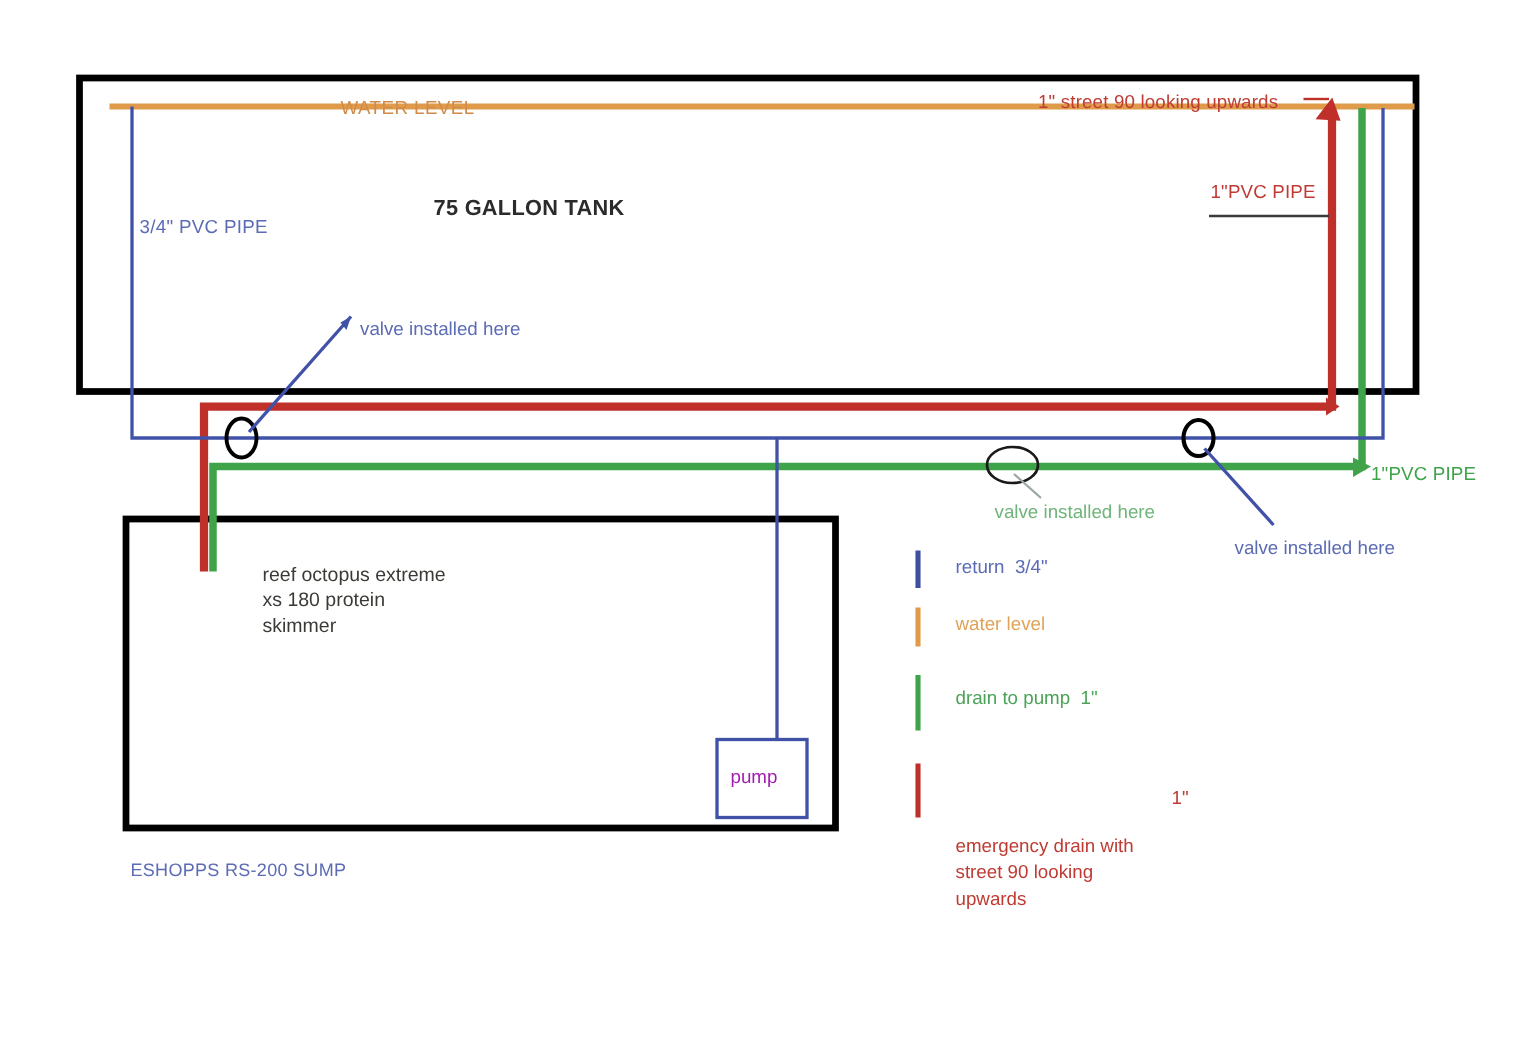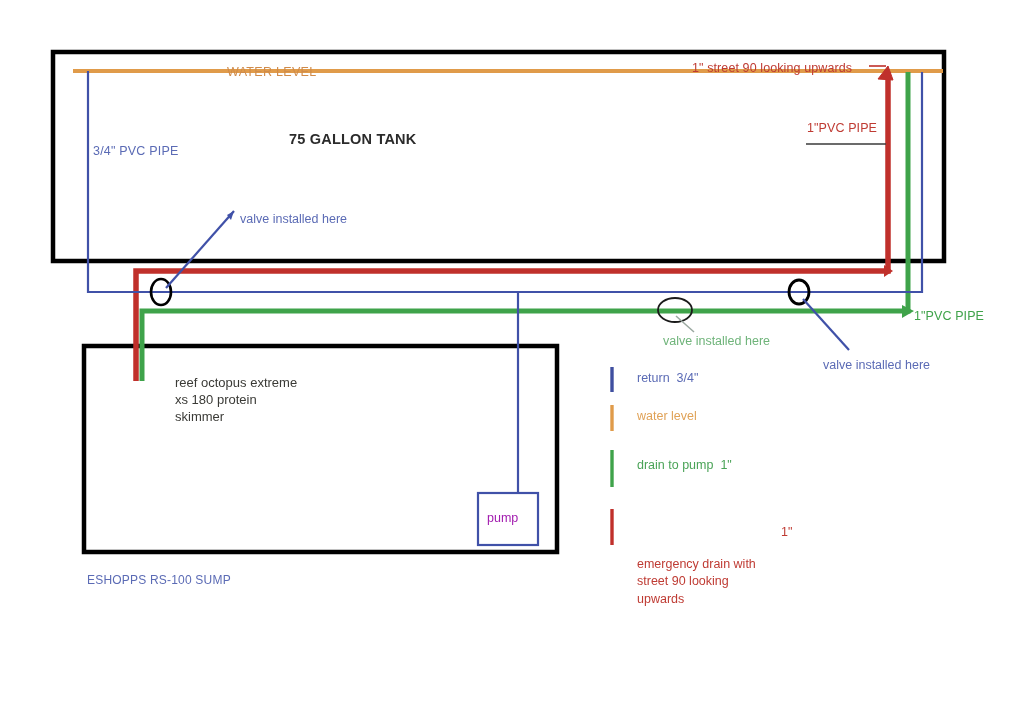--- a/index.html
+++ b/index.html
@@ -106,21 +106,21 @@
   <div class="lbl t-pvc1-right">1"PVC PIPE</div>
 
   <div class="lbl t-valve-left">valve installed here</div>
   <div class="lbl t-valve-green">valve installed here</div>
   <div class="lbl t-valve-right">valve installed here</div>
 
   <div class="lbl t-skimmer">reef octopus extreme
 xs 180 protein
 skimmer</div>
   <div class="lbl t-pumpbox">pump</div>
-  <div class="lbl t-sump">ESHOPPS RS-100 SUMP</div>
+  <div class="lbl t-sump">ESHOPPS RS-200 SUMP</div>
 
   <div class="legend-text lg-return">return  3/4"</div>
   <div class="legend-text lg-water">water level</div>
   <div class="legend-text lg-drain">drain to pump  1"</div>
   <div class="legend-text lg-emerg">emergency drain with
 street 90 looking
 upwards</div>
   <div class="lg-emerg-size">1"</div>
 
 </div>

